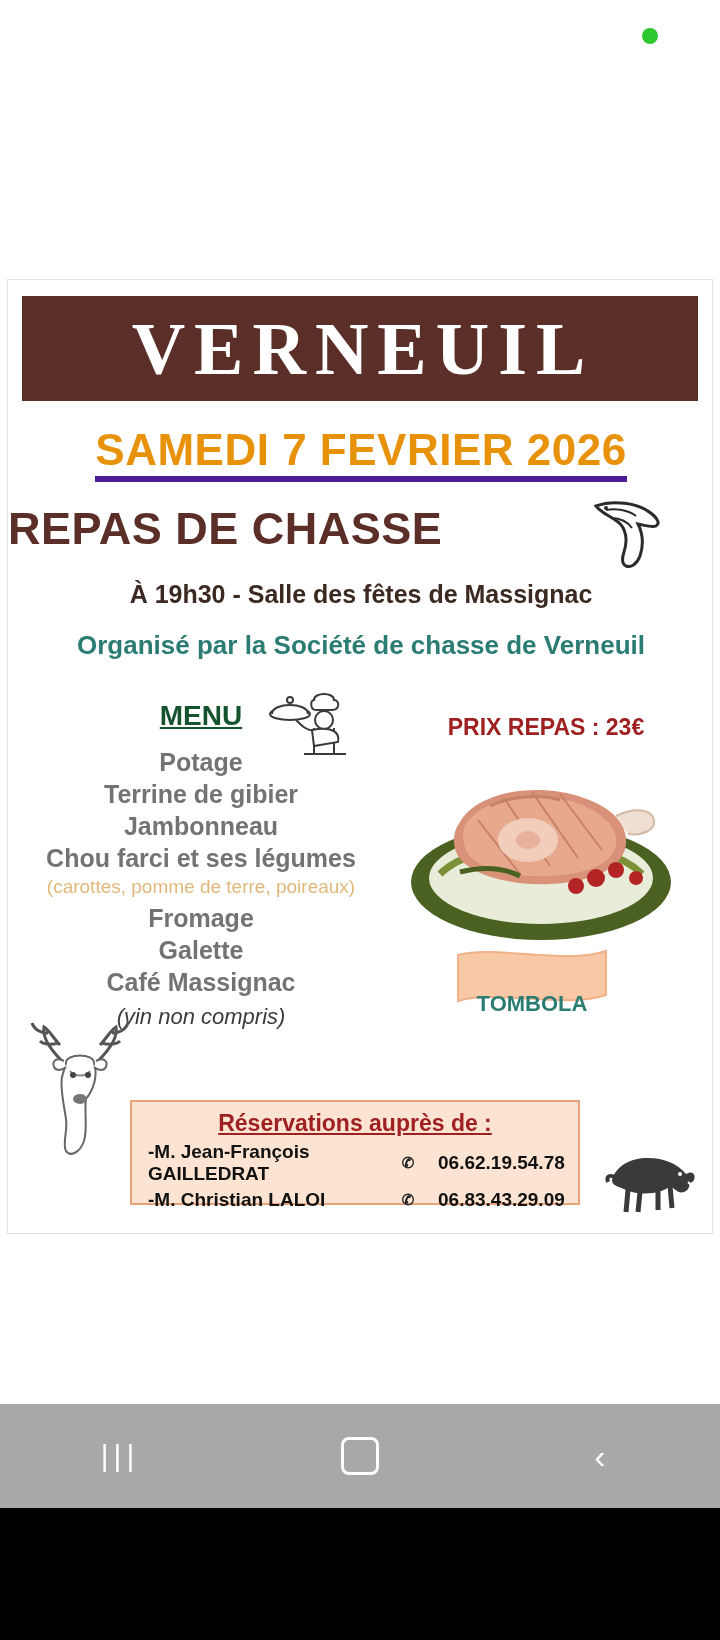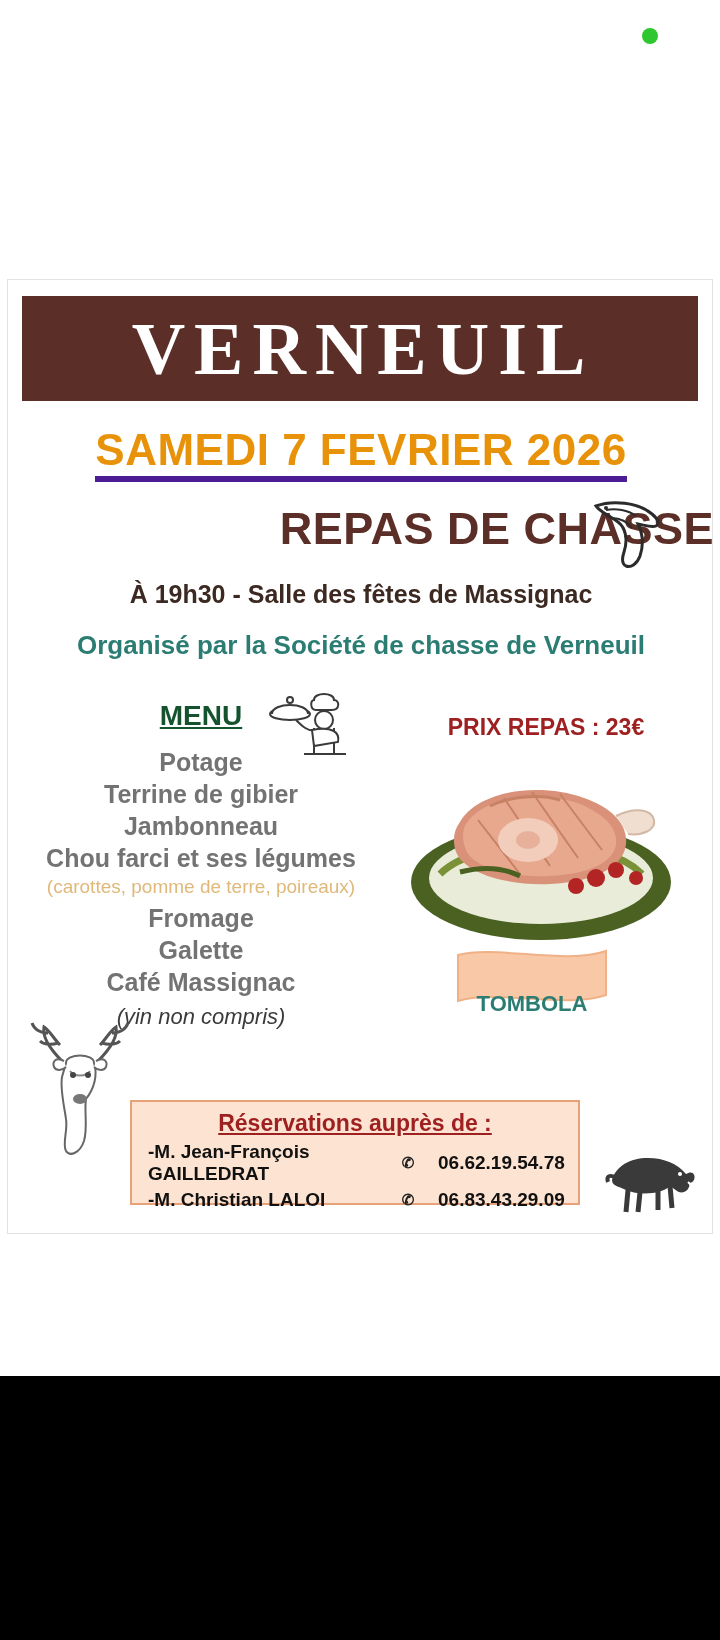--- a/index.html
+++ b/index.html
@@ -9,21 +9,21 @@
   }
   body {
     width: 720px;
     height: 1640px;
     font-family: "Liberation Sans", sans-serif;
     overflow: hidden;
   }
   .phone {
     position: relative;
     width: 720px;
-    height: 1376px;
+    height: 1640px;
     background: #ffffff;
     overflow: hidden;
   }
   
   .status-bar {
     position: absolute;
     top: 0; left: 0;
     width: 720px;
     height: 82px;
     background: #ffffff;
@@ -95,21 +95,21 @@
     letter-spacing: 0.5px;
     border-bottom: 6px solid #4c1d95;
     padding-bottom: 2px;
   }
 
   .event-title {
     position: absolute;
     top: 223px;
     left: 0;
     width: 706px;
-    text-align: right;
+    text-align: left;
   }
   .event-title span {
     color: #5b2f28;
     font-size: 45px;
     font-weight: bold;
     letter-spacing: 0.5px;
   }
 
   .duck-icon {
     position: absolute;

